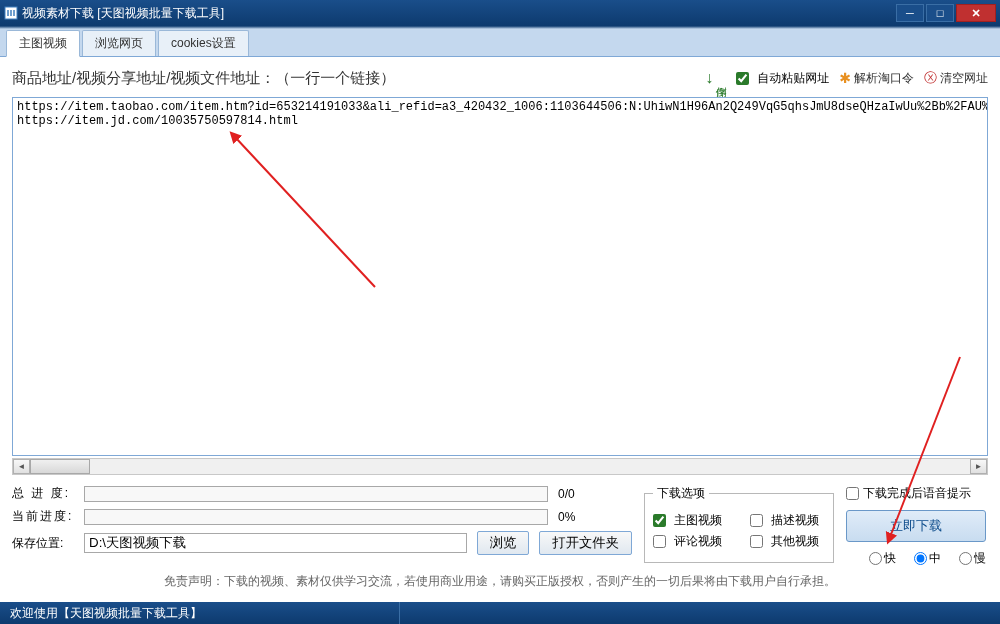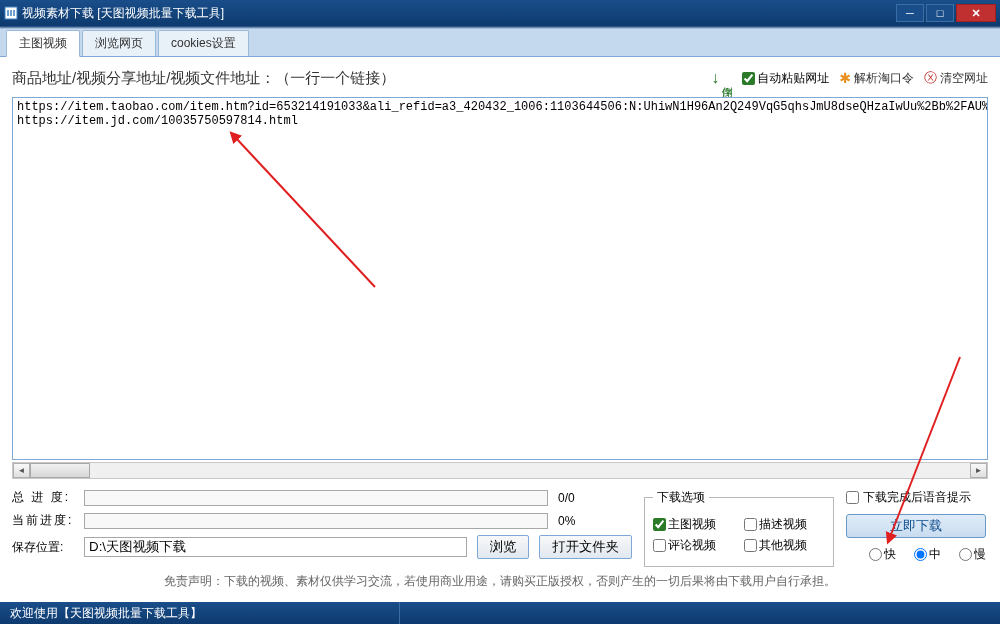--- a/index.html
+++ b/index.html
@@ -16,21 +16,21 @@
 .menubar { height: 3px; background: linear-gradient(to bottom, #0d3a6e, #c4d8ee); }
 .tabbar { height: 28px; background: #c4d8ee; display: flex; align-items: flex-end; padding-left: 6px; border-bottom: 1px solid #7fa8d6; }
 .tab { padding: 4px 12px; background: #e8f0f8; border: 1px solid #9ab8d8; border-bottom: none; margin-right: 2px; color: #333; border-radius: 2px 2px 0 0; }
 .tab.active { background: #fff; border-bottom: 1px solid #fff; margin-bottom: -1px; }
 .content { flex: 1; background: #fff; padding: 8px 12px 6px 12px; display: flex; flex-direction: column; position: relative; }
 .header-row { display: flex; align-items: center; margin-bottom: 6px; height: 26px; }
 .header-label { font-size: 15px; color: #333; }
 .header-hint { font-size: 15px; color: #333; }
 .header-right { margin-left: auto; display: flex; align-items: center; gap: 10px; }
 .sort-btn { display: flex; align-items: center; color: #2a7a2a; gap: 2px; }
-.checkbox-wrap { display: flex; align-items: center; gap: 2px; }
+.checkbox-wrap { display: flex; align-items: center; gap: 8px; }
 .checkbox-wrap input { accent-color: #2a7a2a; }
 .action-link { display: flex; align-items: center; gap: 3px; color: #333; }
 .icon-star { color: #e89020; font-size: 14px; }
 .icon-x { color: #c03030; font-size: 13px; }
 .textarea-wrap { flex: 1; border: 1px solid #7fa8d6; position: relative; margin-bottom: 2px; }
 .textarea { width: 100%; height: 100%; border: none; outline: none; resize: none; font-family: "Courier New", monospace; font-size: 12px; padding: 2px 4px; white-space: nowrap; overflow: auto; }
 .scroll-h { height: 17px; background: #f0f0f0; border: 1px solid #c8c8c8; display: flex; align-items: center; margin-bottom: 10px; }
 .scroll-h-arrow { width: 17px; height: 15px; background: linear-gradient(#f8f8f8,#e0e0e0); border: 1px solid #b0b0b0; display: flex; align-items: center; justify-content: center; font-size: 8px; color: #555; }
 .scroll-h-track { flex: 1; height: 15px; background: #f0f0f0; position: relative; }
 .scroll-h-thumb { position: absolute; left: 0; top: 0; height: 100%; width: 60px; background: linear-gradient(#f0f0f0,#d8d8d8); border: 1px solid #a8a8a8; }
@@ -40,21 +40,21 @@
 .prog-label { width: 68px; letter-spacing: 2px; text-align: justify; }
 .prog-bar { flex: 1; height: 16px; border: 1px solid #a8a8a8; background: #f8f8f8; }
 .prog-val { width: 80px; padding-left: 6px; }
 .browse-btn, .open-btn { padding: 2px 12px; background: linear-gradient(#f8f8f8,#e0e8f0); border: 1px solid #7fa8d6; border-radius: 2px; margin-left: 6px; }
 .path-input { flex: 1; border: 1px solid #a8a8a8; padding: 2px 4px; height: 20px; background: #fff; }
 .fieldset { border: 1px solid #b8b8b8; padding: 6px 8px 8px 8px; flex: 0 0 190px; }
 .fieldset legend { padding: 0 4px; }
 .fs-row { display: flex; gap: 28px; margin: 4px 0; align-items: center; }
 .right-col { flex: 0 0 140px; display: flex; flex-direction: column; gap: 8px; }
 .voice-row { display: flex; align-items: center; gap: 4px; }
-.download-btn { height: 24px; background: linear-gradient(#e0ecf8,#c8dcf0); border: 1px solid #6a98c8; border-radius: 3px; display: flex; align-items: center; justify-content: center; color: #0a4a8a; font-size: 13px; }
+.download-btn { height: 32px; background: linear-gradient(#e0ecf8,#c8dcf0); border: 1px solid #6a98c8; border-radius: 3px; display: flex; align-items: center; justify-content: center; color: #0a4a8a; font-size: 13px; }
 .speed-row { display: flex; gap: 18px; align-items: center; justify-content: flex-end; }
 .speed-row label { display: flex; align-items: center; gap: 2px; }
 .disclaimer { text-align: center; color: #666; padding: 6px 0; font-size: 12px; }
 .statusbar { height: 22px; background: linear-gradient(to bottom, #1a4e8a, #0d3a6e); display: flex; align-items: center; color: #fff; }
 .status-cell { padding: 0 10px; border-right: 1px solid #3a6ea5; height: 100%; display: flex; align-items: center; }
 .status-cell.wide { flex: 0 0 400px; }
 .annotation-arrow { position: absolute; pointer-events: none; }
 input[type=checkbox], input[type=radio] { margin: 0; }
 </style>
 </head>

